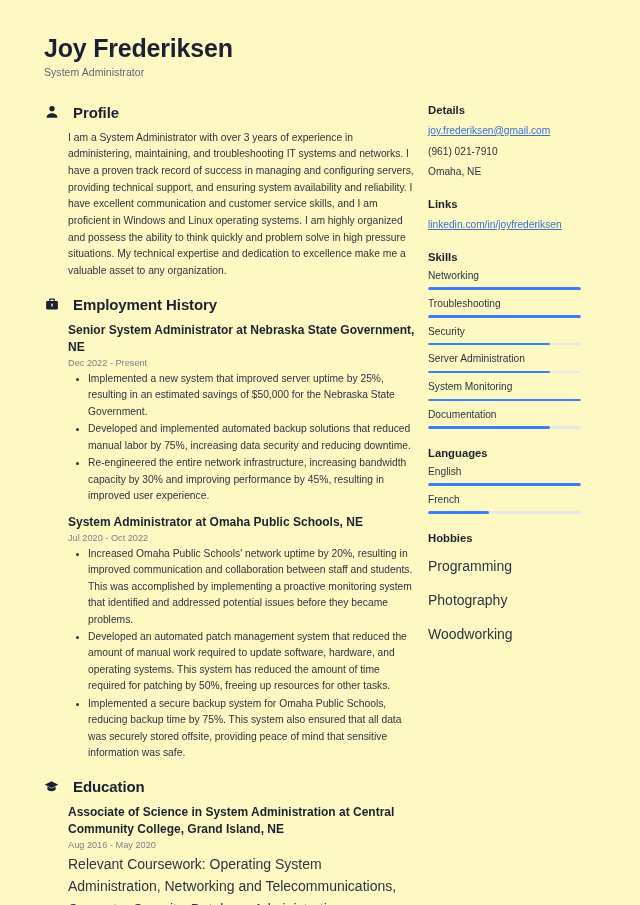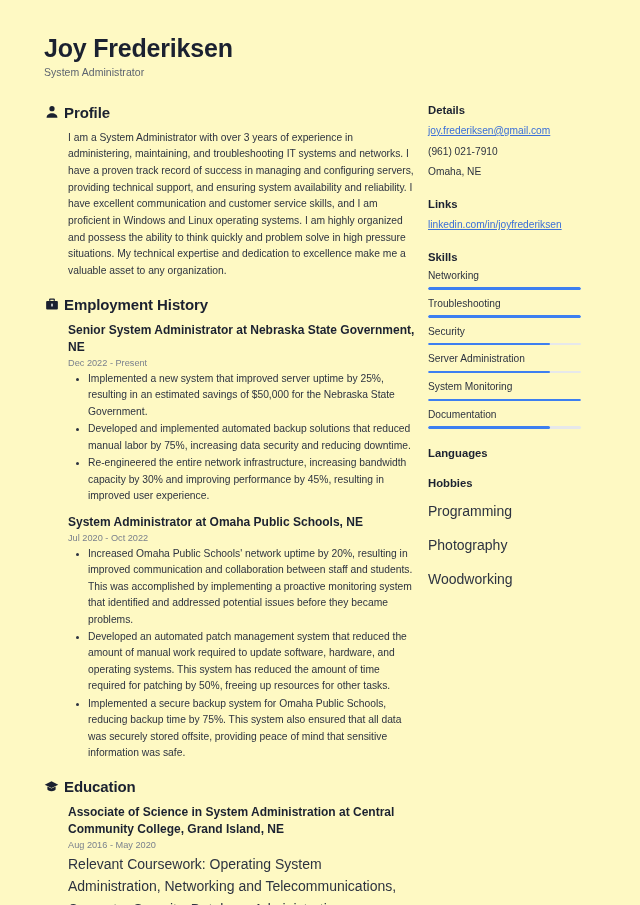--- a/index.html
+++ b/index.html
@@ -51,21 +51,21 @@
 
   .col-main { width: 372px; flex: 0 0 372px; }
   .col-side { width: 182px; flex: 0 0 182px; margin-left: 12px; }
 
   
   .section { margin-bottom: 16px; }
 
   .section-head {
     display: flex;
     align-items: center;
-    gap: 5px;
+    gap: 14px;
     margin-bottom: 9px;
   }
 
   .section-icon {
     width: 15px;
     height: 15px;
     flex: 0 0 15px;
     display: flex;
     align-items: center;
     justify-content: center;
@@ -359,20 +359,34 @@
             <div class="meter-label">Documentation</div>
             <div class="meter-track" style="background: rgb(230, 232, 235);">
               <div class="meter-fill" style="width: 80%; background: rgb(61, 127, 240);"></div>
             </div>
           </div>
         </div>
       </div>
 
       <div class="side-block">
         <div class="side-title">Languages</div>
+        <div>
+          <div class="meter-row">
+            <div class="meter-label">English</div>
+            <div class="meter-track" style="background: rgb(230, 232, 235);">
+              <div class="meter-fill" style="width: 100%; background: rgb(61, 127, 240);"></div>
+            </div>
+          </div>
+          <div class="meter-row">
+            <div class="meter-label">French</div>
+            <div class="meter-track" style="background: rgb(230, 232, 235);">
+              <div class="meter-fill" style="width: 40%; background: rgb(61, 127, 240);"></div>
+            </div>
+          </div>
+        </div>
       </div>
 
       <div class="side-block">
         <div class="side-title">Hobbies</div>
         <div class="hobby-item">Programming</div>
         <div class="hobby-item">Photography</div>
         <div class="hobby-item">Woodworking</div>
       </div>
 
     </div>

